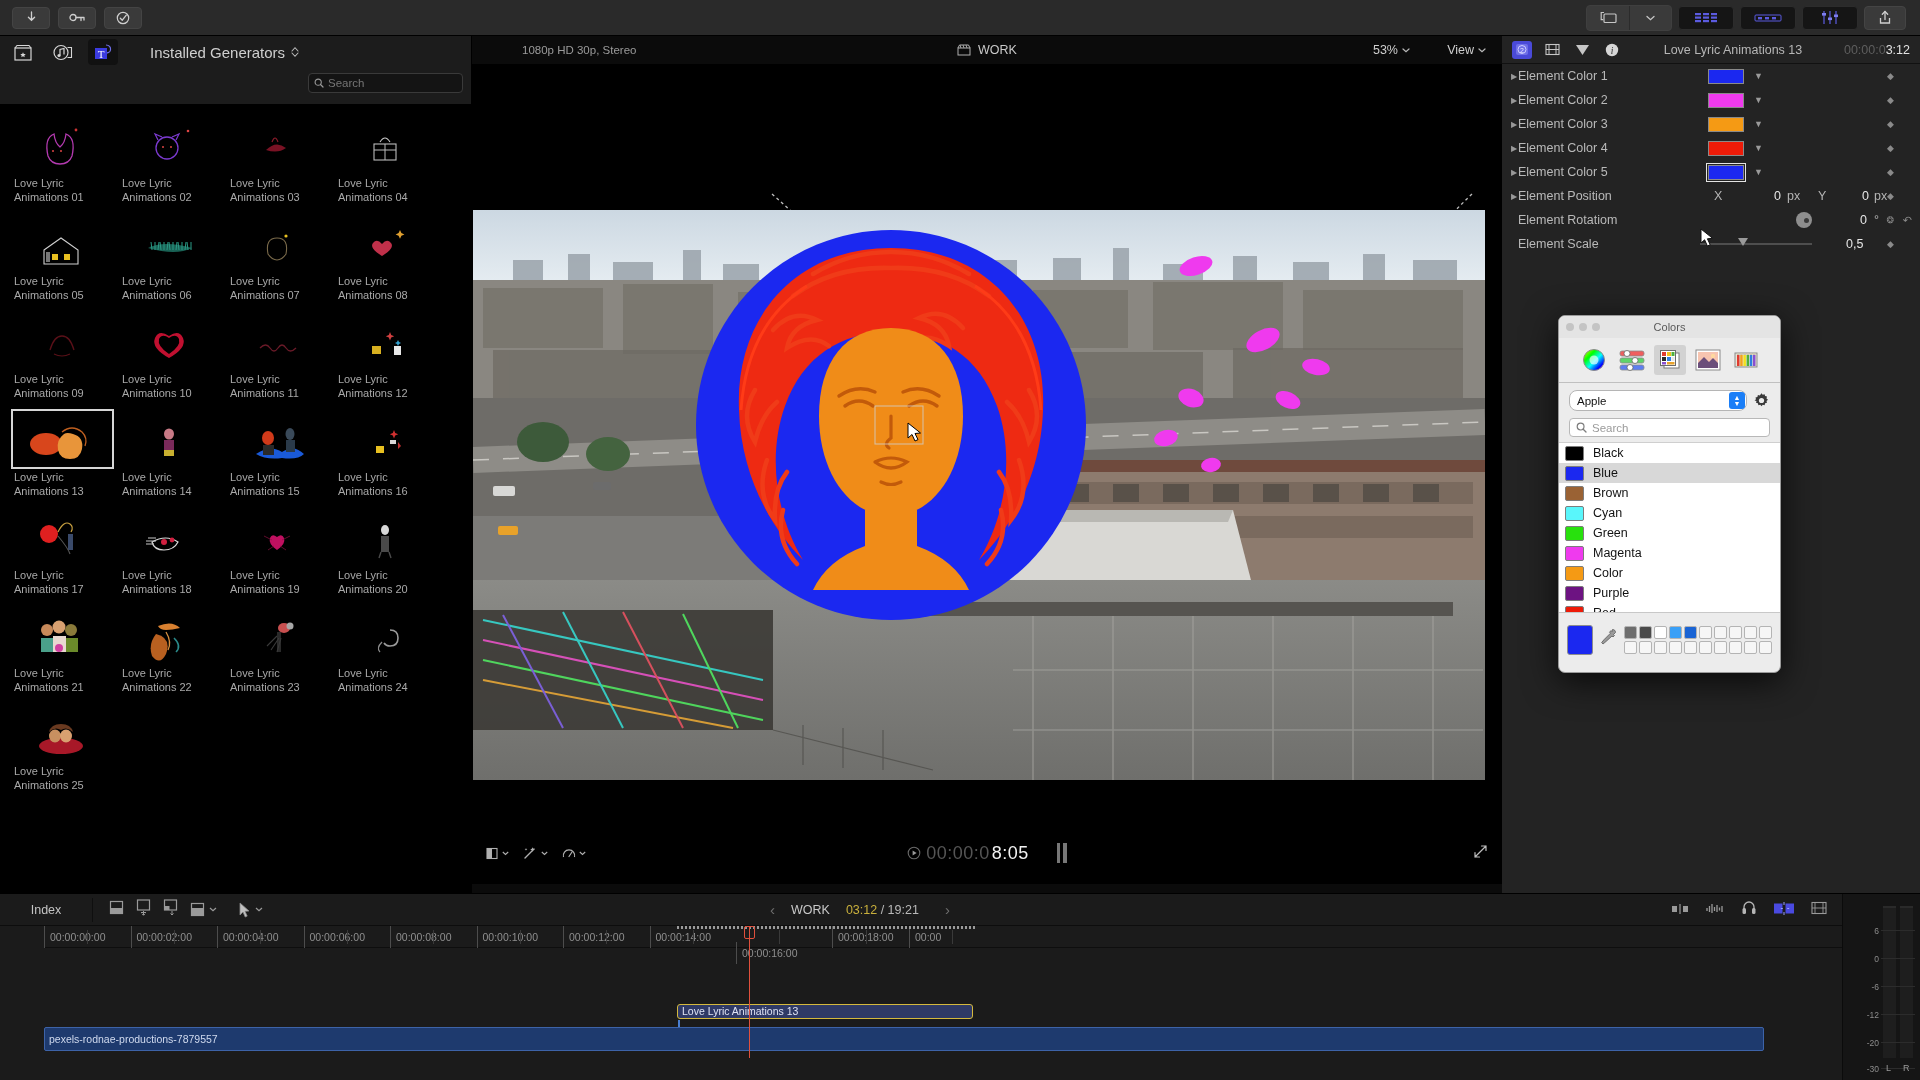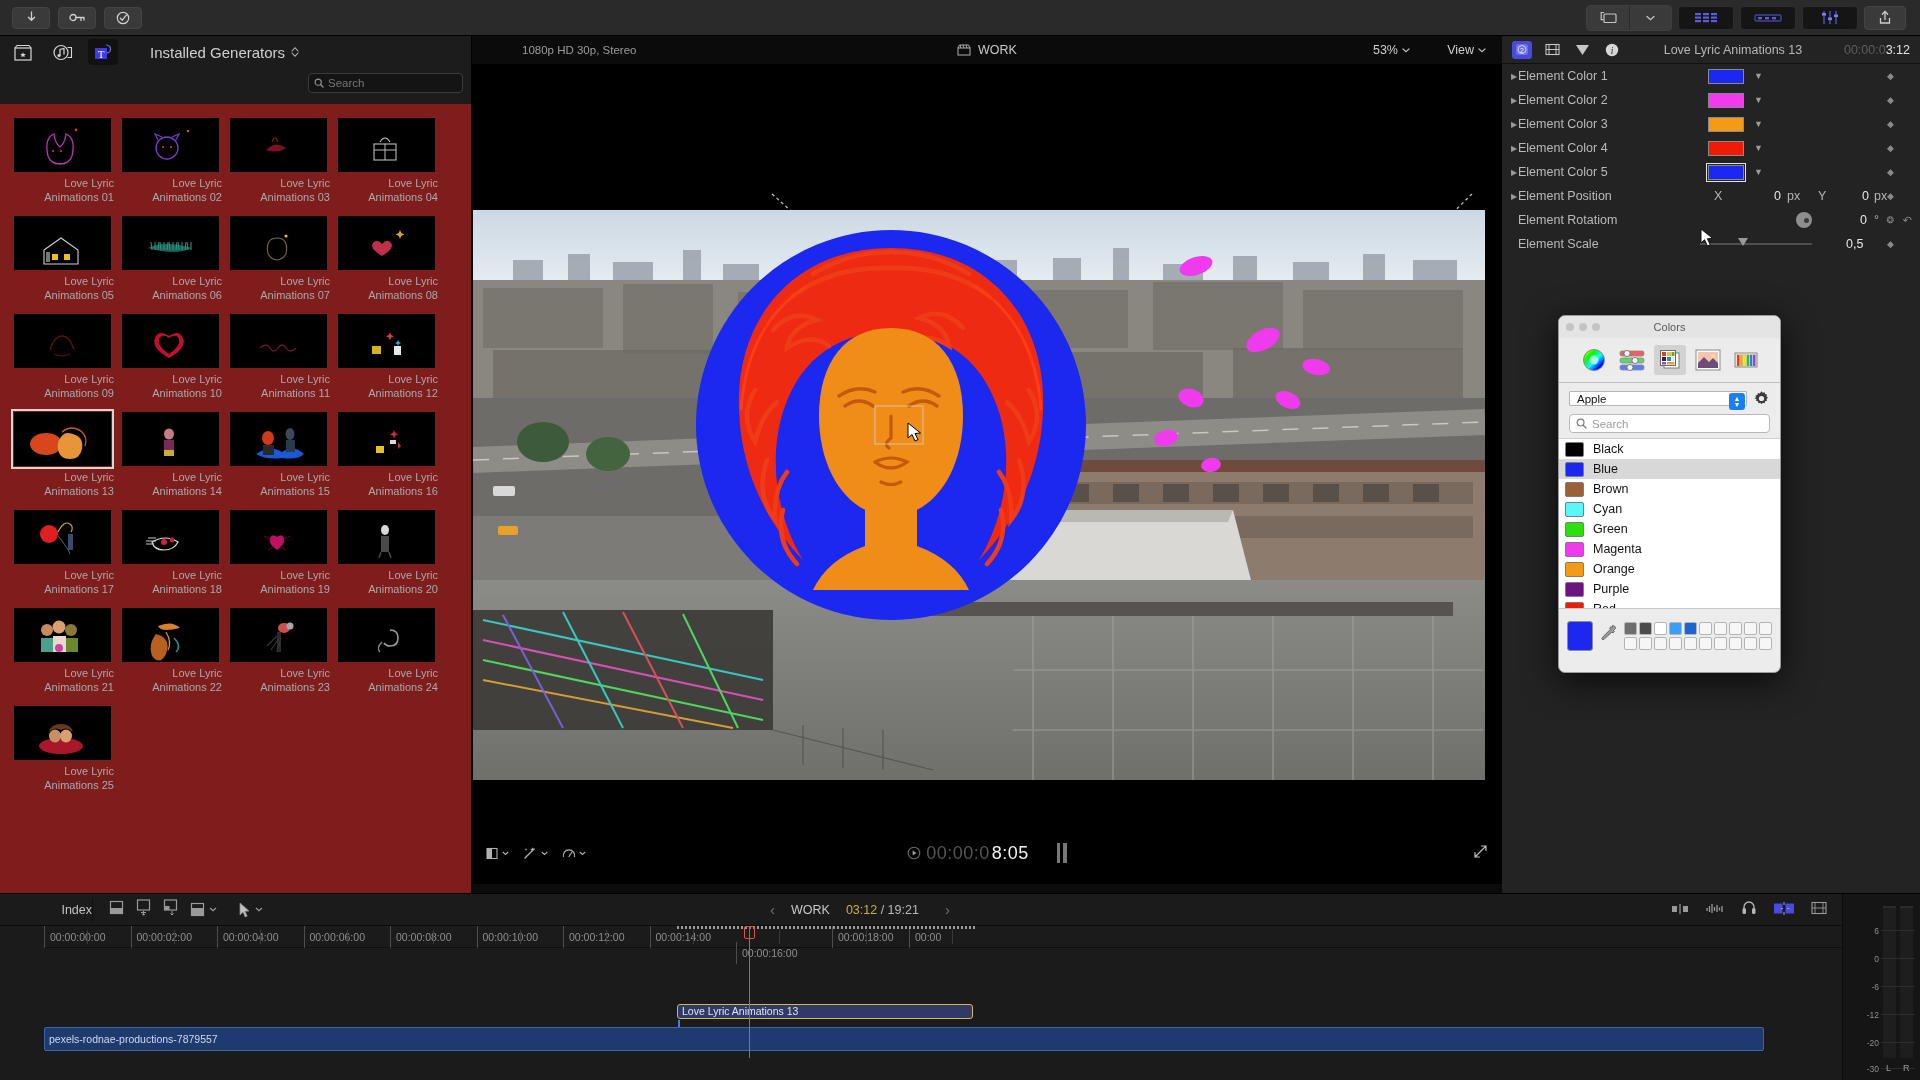--- a/index.html
+++ b/index.html
@@ -33,22 +33,22 @@
     border-right:1px solid #000;}
   .br-head{height:32px;display:flex;align-items:center;gap:16px;padding-left:8px;background:#1c1c1c;}
   .br-icon{width:30px;height:26px;display:flex;align-items:center;justify-content:center;border-radius:4px;}
   .br-icon.active{background:#111;}
   .br-title{margin-left:16px;font-size:15px;color:#cfcfcf;display:flex;align-items:center;gap:6px;}
   .br-srchwrap{height:30px;display:flex;justify-content:flex-end;align-items:center;padding-right:8px;}
   .br-srch{width:155px;height:20px;background:#141414;border:1px solid #3a3a3a;border-radius:4px;
     display:flex;align-items:center;gap:4px;padding:0 5px;}
   .br-srch input{background:transparent;border:0;outline:0;color:#bbb;font-size:11.5px;
     font-family:"Liberation Sans",sans-serif;width:128px;}
-  .br-body{position:absolute;top:68px;left:0;right:0;bottom:0;overflow:hidden;background:#7f1d1d;
-    padding:14px 0 0 14px;text-align:right;}
+  .br-body{position:absolute;top:68px;left:0;right:0;bottom:0;overflow:hidden;background:#000000;
+    padding:14px 0 0 14px;}
   .grid{display:grid;grid-template-columns:repeat(4,108px);column-gap:0px;row-gap:0px;}
   .cell{width:108px;margin-bottom:12px;}
   .thumb{width:97px;height:54px;background:#000;position:relative;overflow:hidden;}
   .cell.sel .thumb{outline:2px solid #d6d6d6;outline-offset:1px;}
   .cap{font-size:11px;color:#a9a9a9;line-height:13.5px;margin-top:5px;width:100px;}
 
   
   .viewer{position:absolute;top:36px;left:472px;width:1030px;height:857px;background:#0b0b0b;}
   .vw-top{height:28px;display:flex;align-items:center;position:relative;font-size:11.5px;color:#9b9b9b;}
   .vw-fmt{position:absolute;left:12px;margin-left:38px;}
@@ -99,21 +99,21 @@
     border:1px solid #9a9a9a;}
   .cl-title{height:22px;display:flex;align-items:center;position:relative;background:#e4e4e4;}
   .cl-dots{position:absolute;left:7px;display:flex;gap:5px;}
   .cl-dots i{width:8px;height:8px;border-radius:50%;background:#c4c4c4;display:block;}
   .cl-titletxt{width:100%;text-align:center;font-size:11px;color:#5a5a5a;}
   .cl-tabs{height:44px;display:flex;align-items:center;justify-content:center;gap:6px;background:#ececec;}
   .cl-tab{width:32px;height:30px;border-radius:3px;display:flex;align-items:center;justify-content:center;}
   .cl-tab.on{background:#d2d2d2;}
   .cl-sep{height:1px;background:#c0c0c0;}
   .cl-pick{padding:7px 10px 4px 10px;display:flex;align-items:center;gap:6px;}
-  .cl-combo{flex:1;height:15px;background:#fff;border:1px solid #b5b5b5;border-radius:1px;
+  .cl-combo{flex:1;height:21px;background:#fff;border:1px solid #b5b5b5;border-radius:8px;
     display:flex;align-items:center;position:relative;padding-left:7px;font-size:11.5px;color:#111;}
   .cl-stepper{position:absolute;right:1px;top:1px;width:16px;height:17px;background:#1a7ef7;
     border-radius:3px;display:flex;flex-direction:column;align-items:center;justify-content:center;color:#fff;
     font-size:7px;line-height:6px;}
   .cl-gear{width:17px;height:17px;}
   .cl-srch{margin:3px 10px 5px 10px;height:19px;background:#fff;border:1px solid #b8b8b8;border-radius:4px;
     display:flex;align-items:center;gap:5px;padding-left:6px;}
   .cl-srch span{font-size:11.5px;color:#9b9b9b;}
   .cl-list{height:170px;background:#fff;overflow:hidden;border-top:1px solid #cfcfcf;}
   .cl-item{height:20px;display:flex;align-items:center;gap:9px;padding-left:6px;font-size:12.5px;color:#121212;}
@@ -123,21 +123,21 @@
     border-top:1px solid #c8c8c8;}
   .cl-big{width:30px;height:30px;border:1px solid #8d8d8d;border-radius:3px;}
   .cl-swgrid{display:flex;flex-direction:column;gap:2px;}
   .cl-swrow{display:flex;gap:2px;}
   .cl-cell{width:13px;height:13px;border:1px solid #b4b4b4;background:#f6f6f6;border-radius:2px;}
 
   
   .tl{position:absolute;top:893px;left:0;width:1920px;height:187px;background:#1b1b1b;
     border-top:1px solid #000;}
   .tl-bar{height:32px;display:flex;align-items:center;position:relative;border-bottom:1px solid #0d0d0d;}
-  .tl-index{width:92px;text-align:right;font-size:12.5px;color:#c4c4c4;}
+  .tl-index{width:92px;text-align:center;font-size:12.5px;color:#c4c4c4;}
   .tl-div{width:1px;height:24px;background:#0f0f0f;}
   .tl-tools{display:flex;align-items:center;gap:12px;padding-left:16px;}
   .tl-mid{position:absolute;left:770px;display:flex;align-items:center;gap:16px;font-size:12.5px;}
   .tl-work{color:#c8c8c8;}
   .tl-dur{color:#b9b9b9;}
   .tl-dur b{color:#c9b03c;font-weight:400;}
   .tl-right{position:absolute;right:10px;display:flex;align-items:center;gap:16px;}
   .tl-ruler{position:relative;height:22px;background:#1b1b1b;border-bottom:1px solid #0e0e0e;
     margin-left:44px;}
   .rk{position:absolute;top:0;height:22px;border-left:1px solid #4d4d4d;padding-left:5px;
@@ -1027,21 +1027,21 @@
         <div class="cl-item">
           <span class="cl-sw" style="background:#28e10d"></span>
           <span>Green</span>
         </div>
         <div class="cl-item">
           <span class="cl-sw" style="background:#ef3aee"></span>
           <span>Magenta</span>
         </div>
         <div class="cl-item">
           <span class="cl-sw" style="background:#f59a14"></span>
-          <span>Orange</span>
+          <span>Color</span>
         </div>
         <div class="cl-item">
           <span class="cl-sw" style="background:#6d1382"></span>
           <span>Purple</span>
         </div>
         <div class="cl-item">
           <span class="cl-sw" style="background:#ee1b08"></span>
           <span>Red</span>
         </div>
       </div>

